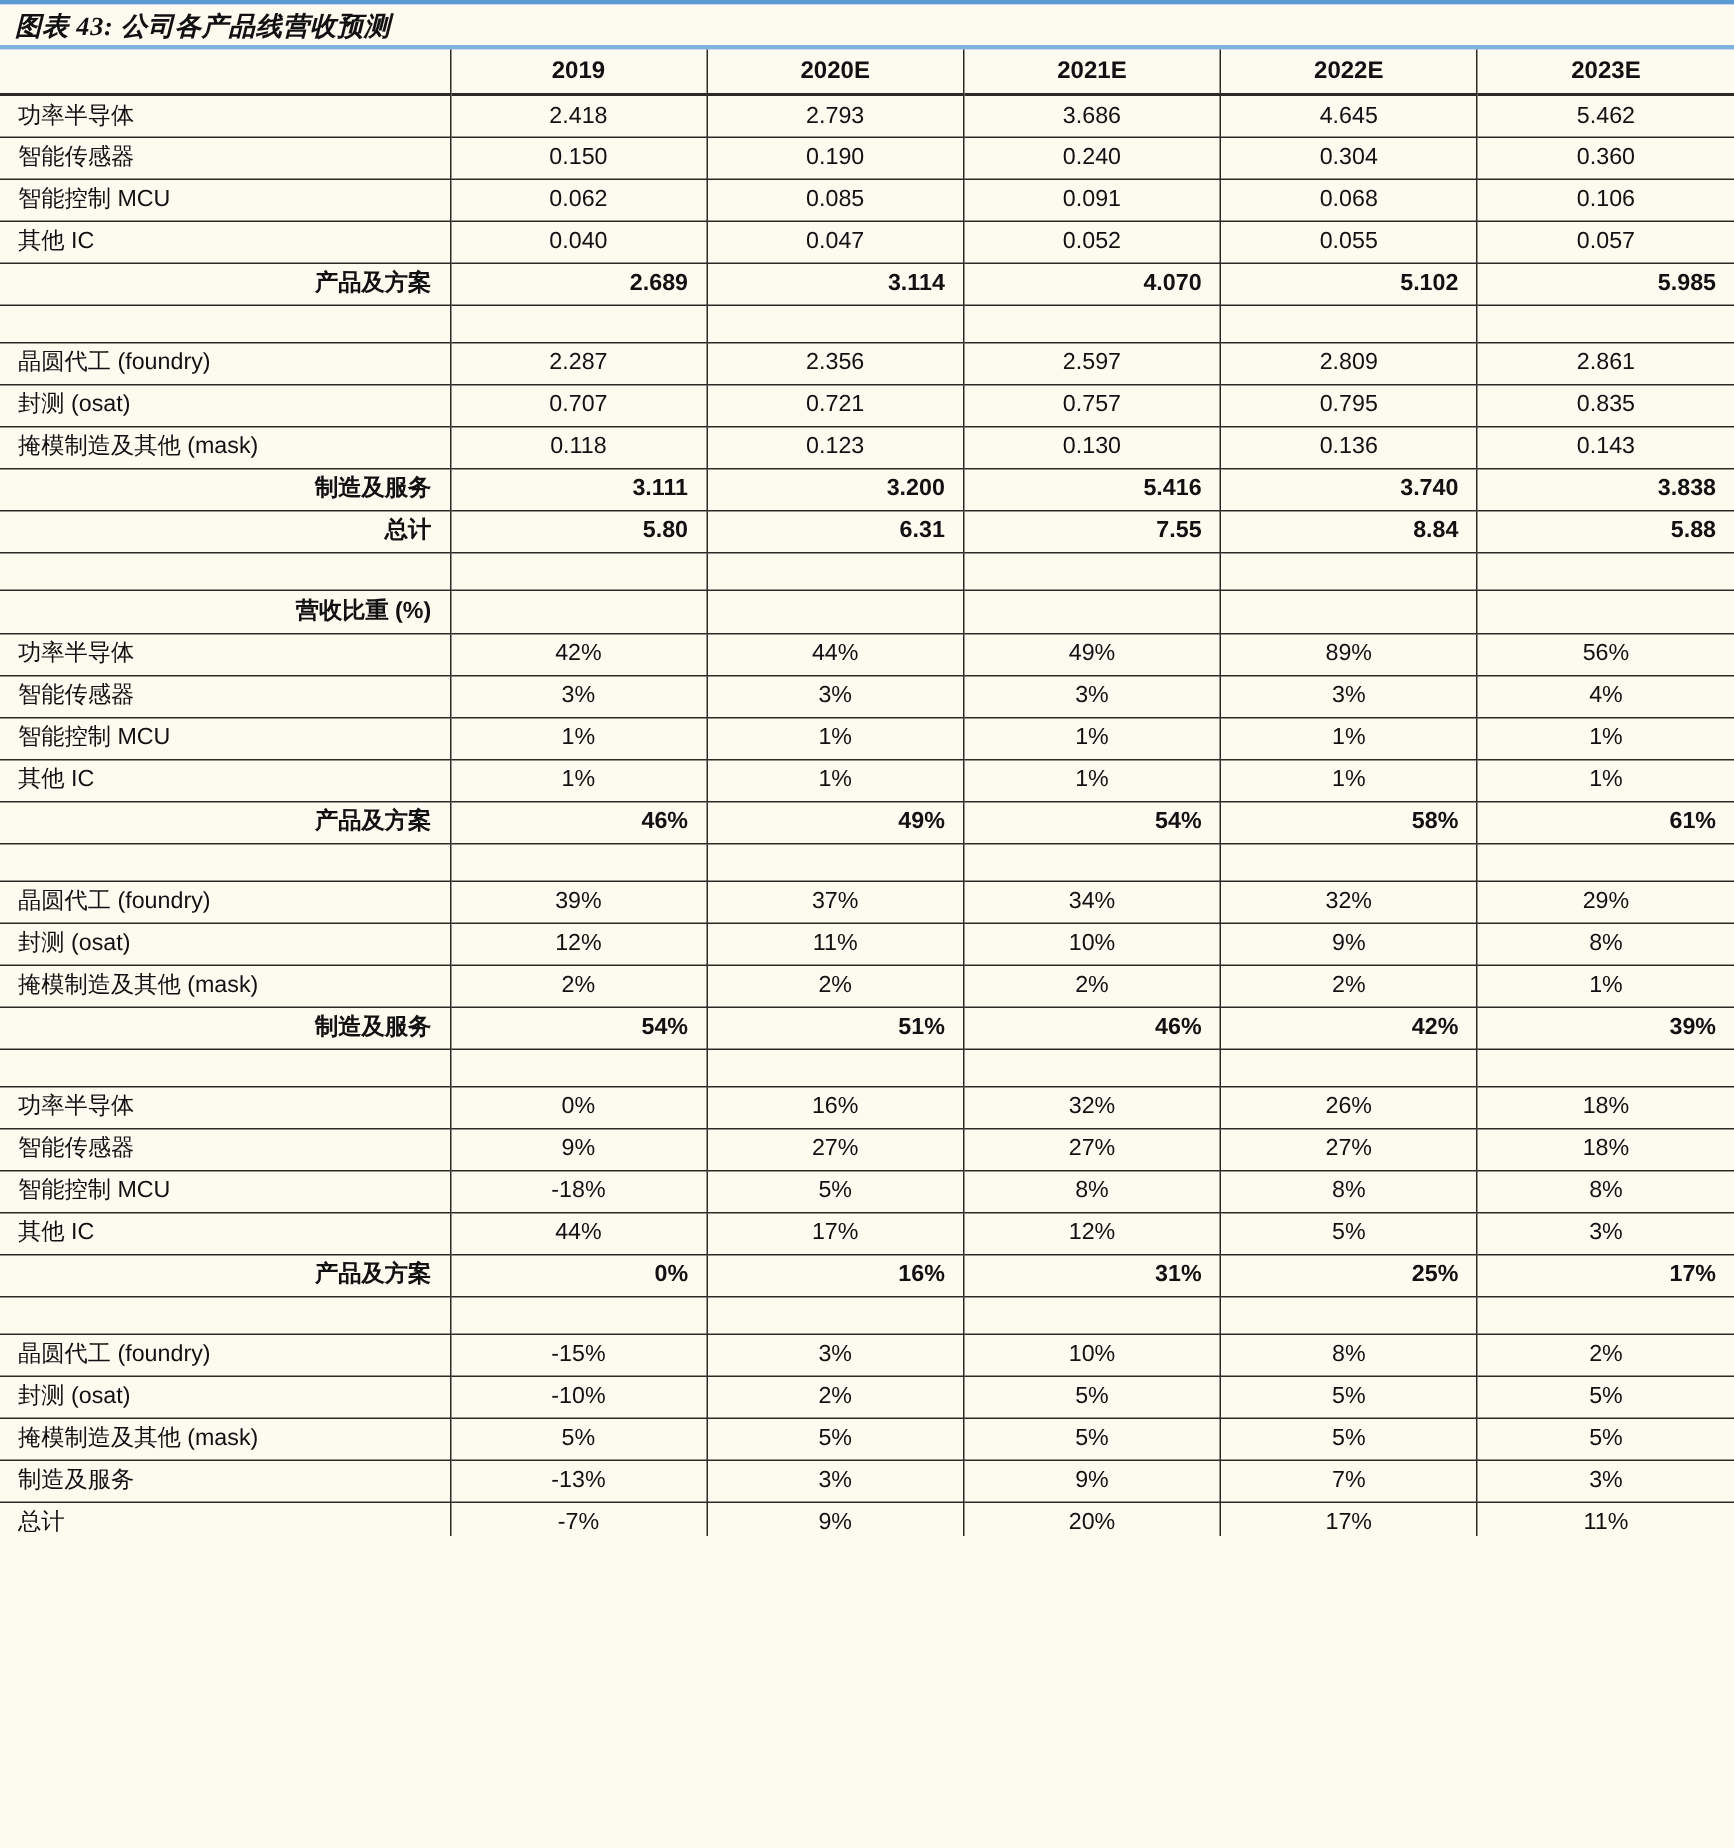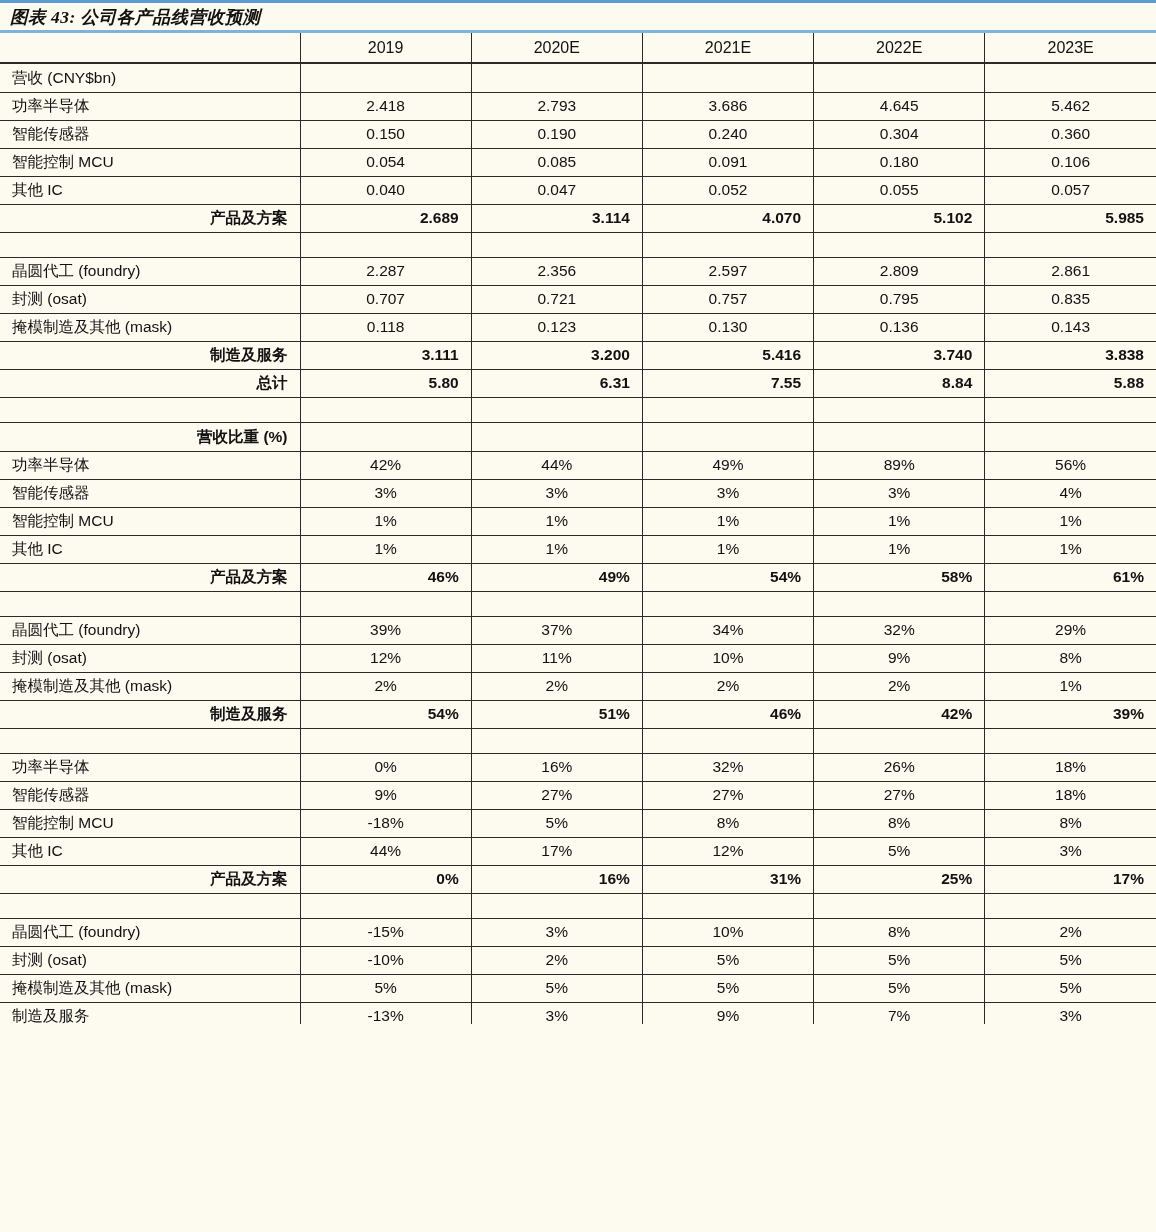--- a/index.html
+++ b/index.html
@@ -68,21 +68,21 @@
   table.fin td:last-child, table.fin th:last-child { border-right: none; }
 
   .lbl {
     text-align: left;
     border-right: 1.6px solid #2b2a26;
   }
   .val { text-align: center; }
 
   
   tr.hdr th {
-    font-weight: normal;
+    font-weight: bold;
     font-size: 16px;
     border-bottom: 2.4px solid #2b2a26;
     height: 30px;
   }
   tr.hdr th.lbl { border-right: 1.6px solid #2b2a26; }
 
   
   tr.section td { height: 29px; }
   tr.section td.lbl { font-weight: normal; }
   tr.section.bold td.lbl { font-weight: bold; padding-left: 33px; }
@@ -126,50 +126,42 @@
       <tr class="hdr">
         <th class="lbl"></th>
         <th class="val">2019</th>
         <th class="val">2020E</th>
         <th class="val">2021E</th>
         <th class="val">2022E</th>
         <th class="val">2023E</th>
       </tr>
     </thead>
     <tbody id="tbody">
-        <tr class="section">
-          <td class="lbl">营收 (CNY$bn)</td>
-          <td class="val">&nbsp;</td>
-          <td class="val">&nbsp;</td>
-          <td class="val">&nbsp;</td>
-          <td class="val">&nbsp;</td>
-          <td class="val">&nbsp;</td>
-        </tr>
         <tr class="">
           <td class="lbl">功率半导体</td>
           <td class="val">2.418</td>
           <td class="val">2.793</td>
           <td class="val">3.686</td>
           <td class="val">4.645</td>
           <td class="val">5.462</td>
         </tr>
         <tr class="">
           <td class="lbl">智能传感器</td>
           <td class="val">0.150</td>
           <td class="val">0.190</td>
           <td class="val">0.240</td>
           <td class="val">0.304</td>
           <td class="val">0.360</td>
         </tr>
         <tr class="">
           <td class="lbl">智能控制 MCU</td>
-          <td class="val">0.054</td>
+          <td class="val">0.062</td>
           <td class="val">0.085</td>
           <td class="val">0.091</td>
-          <td class="val">0.180</td>
+          <td class="val">0.068</td>
           <td class="val">0.106</td>
         </tr>
         <tr class="">
           <td class="lbl">其他 IC</td>
           <td class="val">0.040</td>
           <td class="val">0.047</td>
           <td class="val">0.052</td>
           <td class="val">0.055</td>
           <td class="val">0.057</td>
         </tr>

